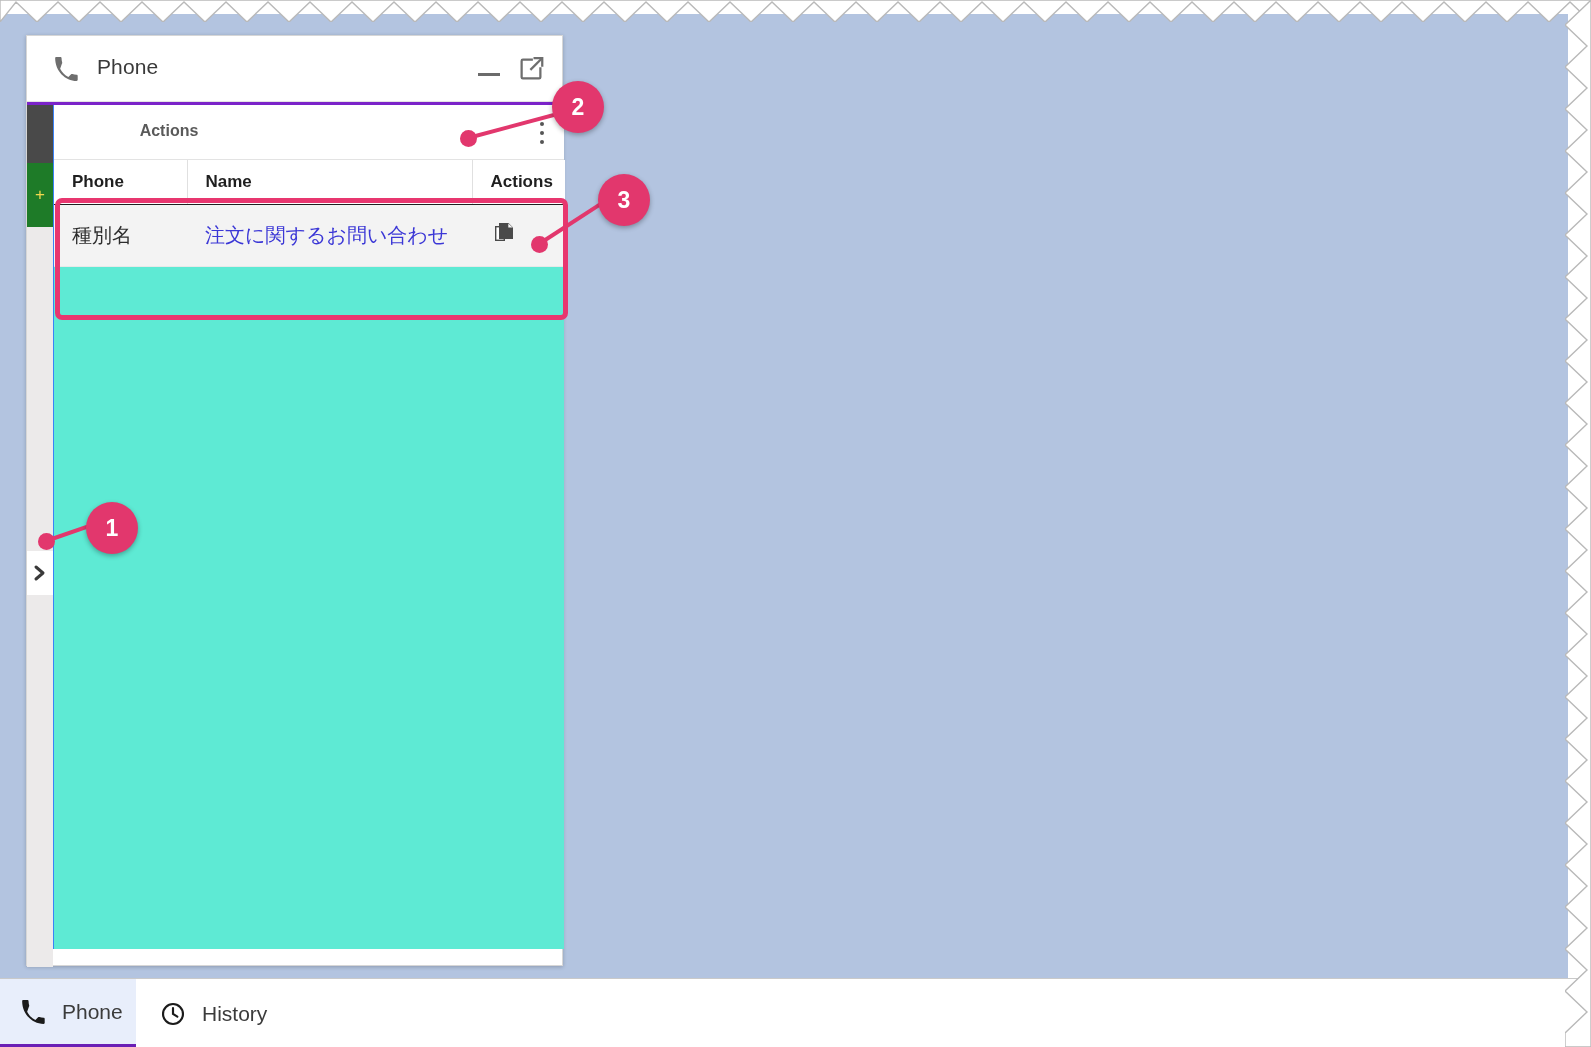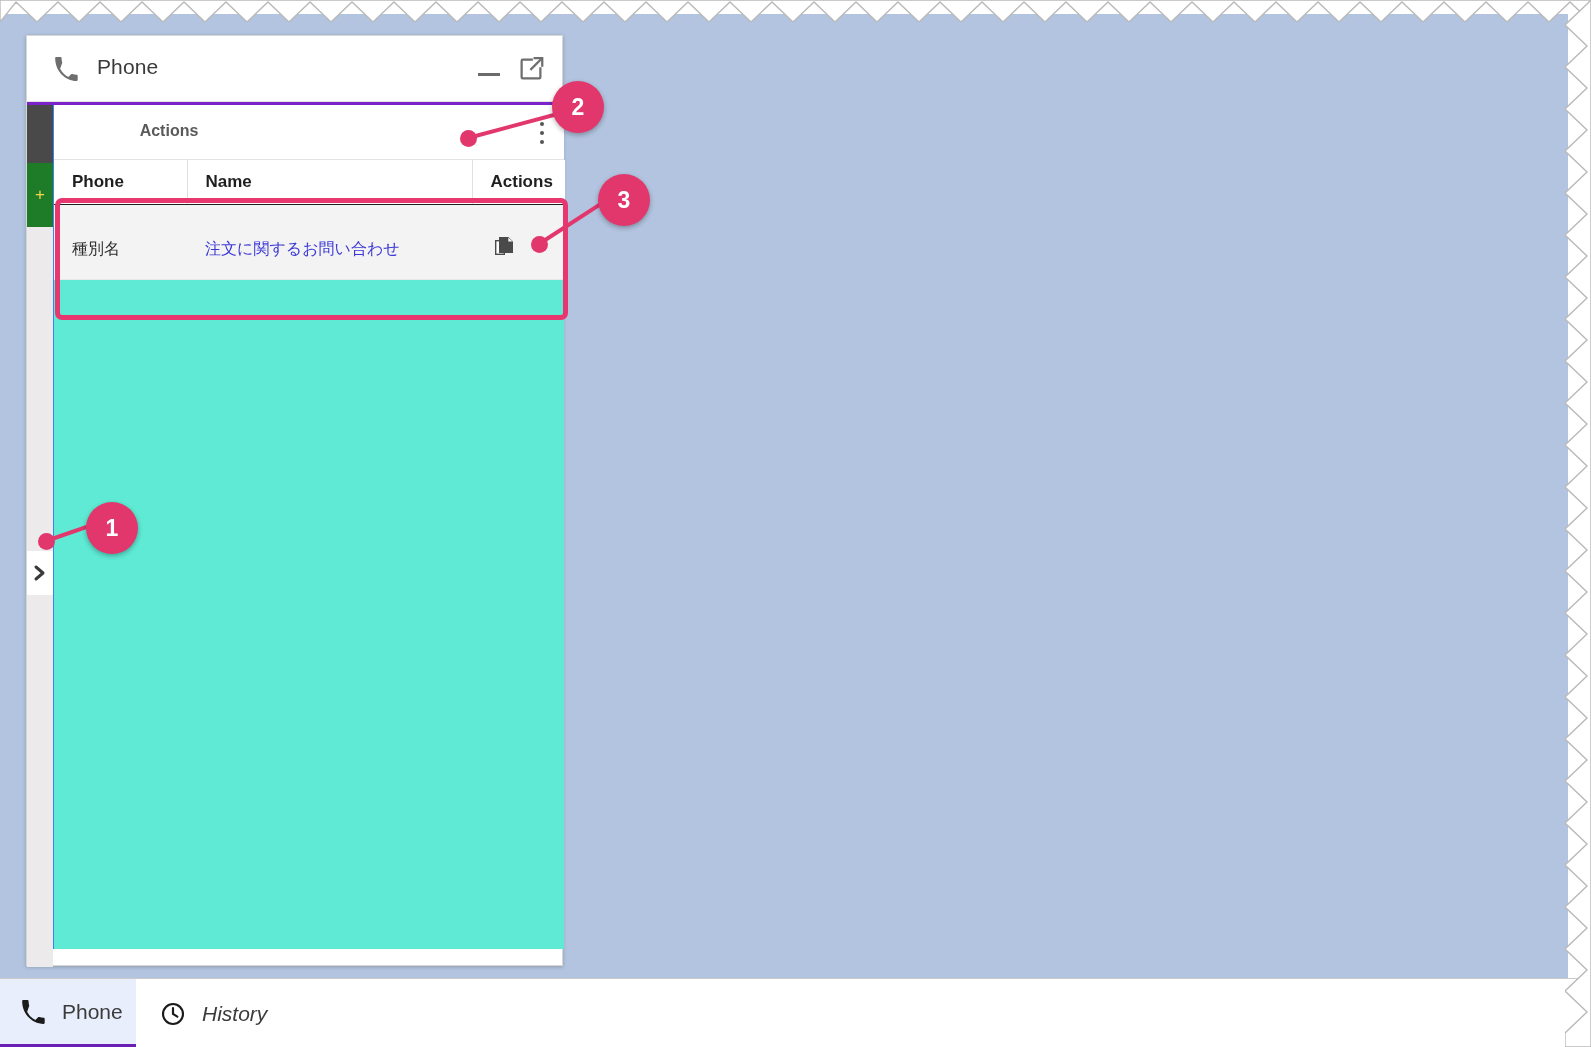--- a/index.html
+++ b/index.html
@@ -171,22 +171,22 @@
   #attr-table th {
     font-size: 17px; font-weight: bold; color: #1f1f1f;
     text-align: left; padding: 12px 0 12px 18px;
     border-bottom: 1px solid #1f1f1f;
     background: #ffffff;
   }
   #attr-table th.col-name   { width: 133px; border-right: 1px solid #e0e0e0; }
   #attr-table th.col-value  { width: 285px; border-right: 1px solid #e0e0e0; }
   #attr-table th.col-action { width: 93px; }
   #attr-table td {
-    font-size: 16px;
-    padding: 30px 0 16px 18px;
+    font-size: 20px;
+    padding: 16px 0 16px 18px;
     border-bottom: 1px solid #e8e8e8;
     vertical-align: middle;
     height: 58px;
   }
   #attr-table tr.row-hover td { background: #f3f3f3; }
   .cell-name { color: #2d2d2d; }
   .cell-value { color: #3b37d6; }
   .cell-actions { text-align: left; padding-left: 22px !important; }
   .copy-btn { display: inline-block; width: 22px; height: 24px; cursor: pointer; }
 
@@ -205,21 +205,21 @@
     display: flex; align-items: center;
     font-size: 21px; color: #3b3b3b;
     cursor: pointer;
   }
   #task-phone {
     left: 0; width: 136px;
     background: #e8eefb;
     border-bottom: 4px solid #6a1fb5;
     padding-left: 20px;
   }
-  #task-history { left: 150px; width: 170px; padding-left: 10px; font-style: italic; }
+  #task-history { left: 150px; width: 170px; padding-left: 10px; }
   .task-icon { width: 26px; height: 26px; margin-right: 16px; flex: 0 0 auto; }
 
   
   #annotations {
     position: absolute; left: 0; top: 0;
     width: 1591px; height: 1047px;
     z-index: 20;
     pointer-events: none;
   }
   .hl-box {

